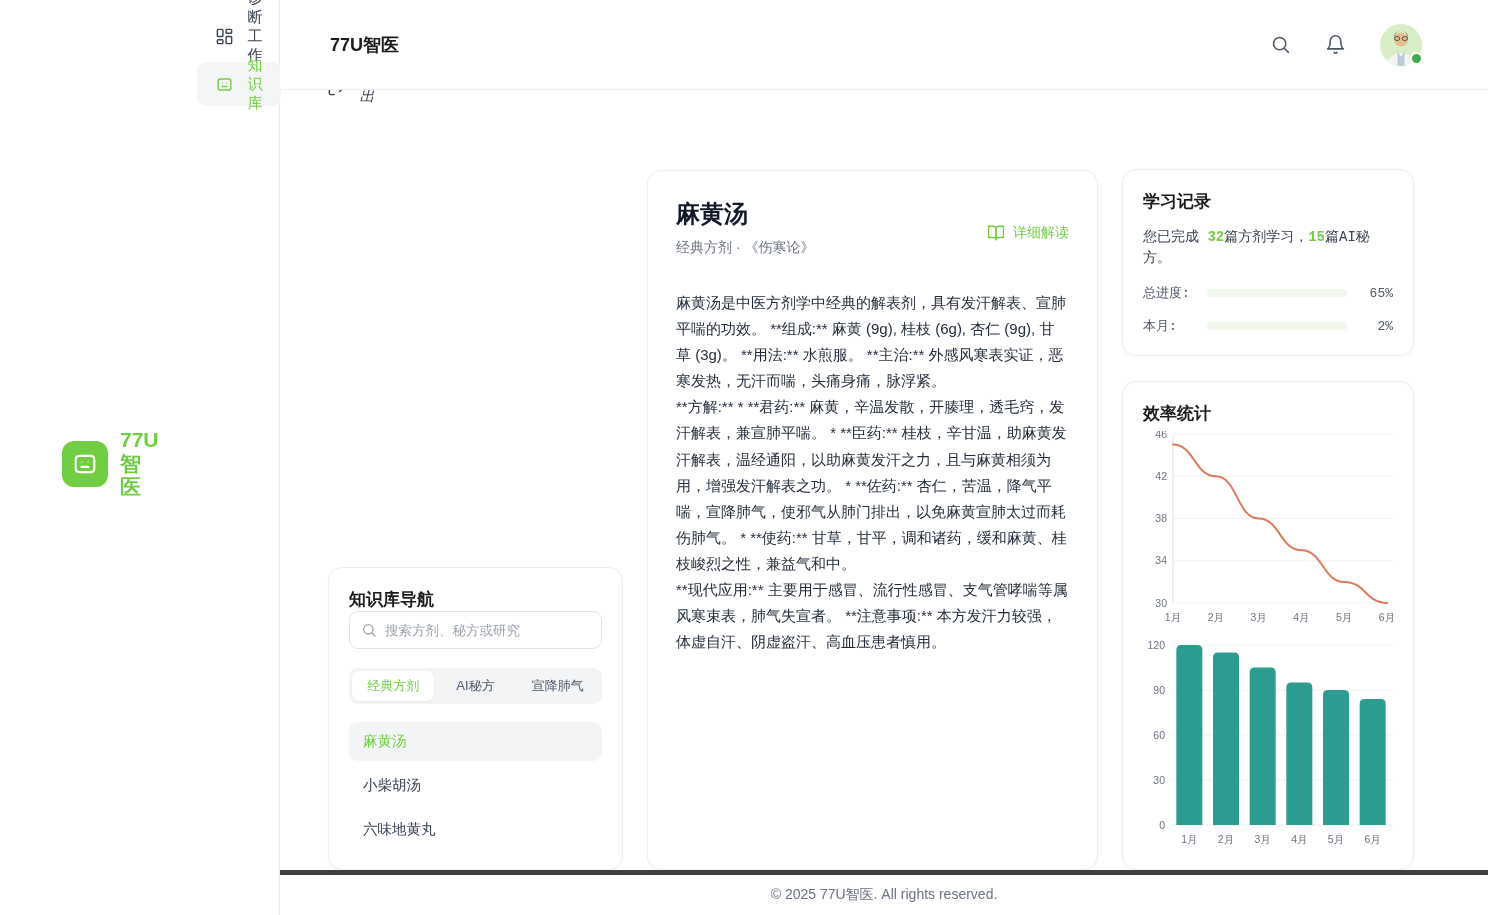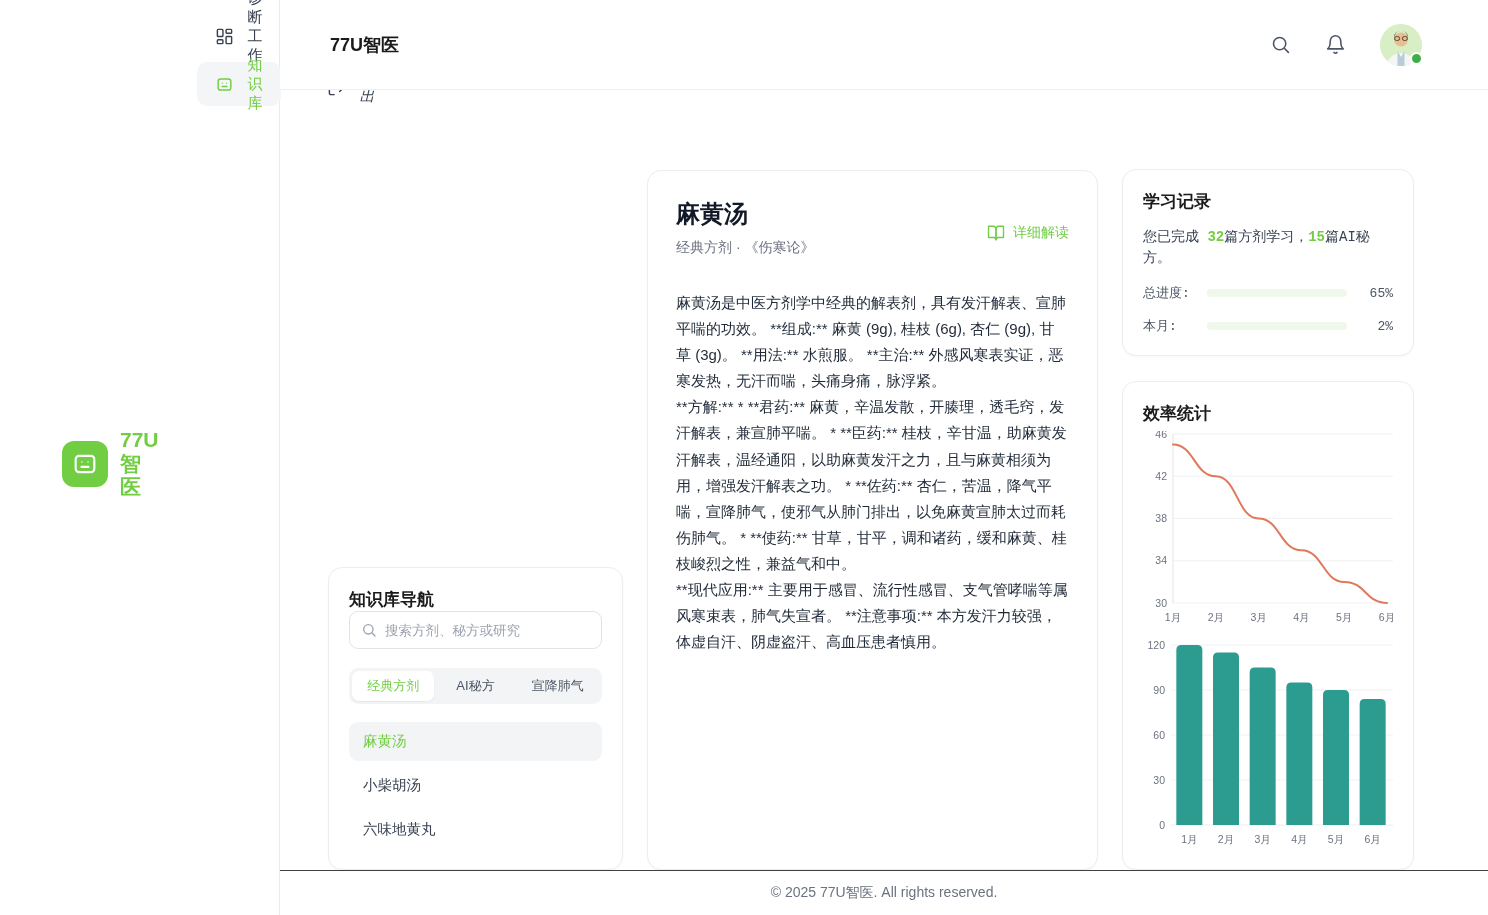--- a/index.html
+++ b/index.html
@@ -71,21 +71,21 @@
   .prog-track { flex:1; height:8px; border-radius:4px; background:#f0f7eb; overflow:hidden; }
   .prog-fill { height:8px; border-radius:4px; background:#71ce43; }
   .prog-pct { width:36px; text-align:right; font-size:13px; color:#4b5563; flex:0 0 auto; }
 
   .card-stats { padding:20px 20px 14px 20px; }
   .chart-wrap { margin-top:6px; }
   .chart-wrap svg { display:block; }
   .bar-chart-wrap { margin-top:10px; }
 
   
-  .footer { border-top:1px solid #404040; height:45px; display:flex; align-items:center; justify-content:center; color:#6b7280; font-size:14px; }
+  .footer { border-top:5px solid #404040; height:45px; display:flex; align-items:center; justify-content:center; color:#6b7280; font-size:14px; }
 </style>
 </head>
 <body>
 
 <div class="app">
 
   <aside class="sidebar">
     <div class="logo-row">
       <div class="logo-icon">
         <svg width="28" height="28" viewBox="0 0 24 24" fill="none" stroke="#ffffff" stroke-width="1.8" stroke-linecap="round">

